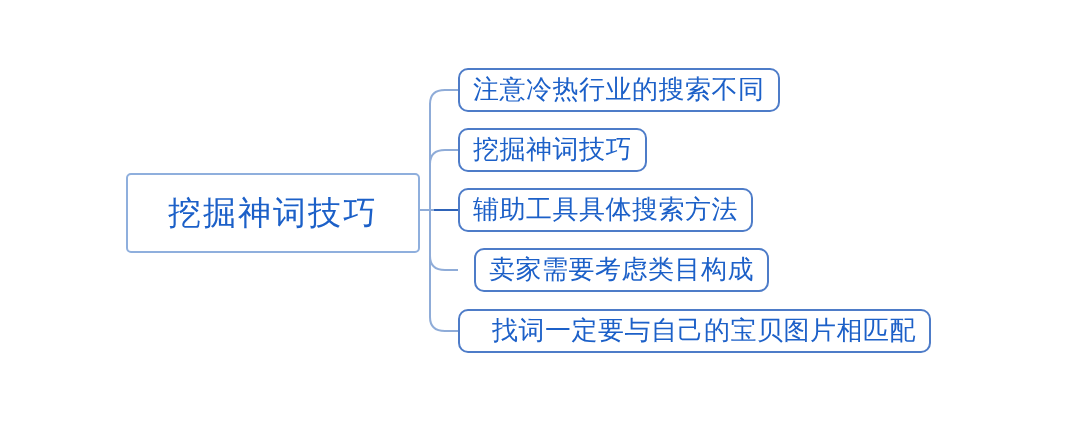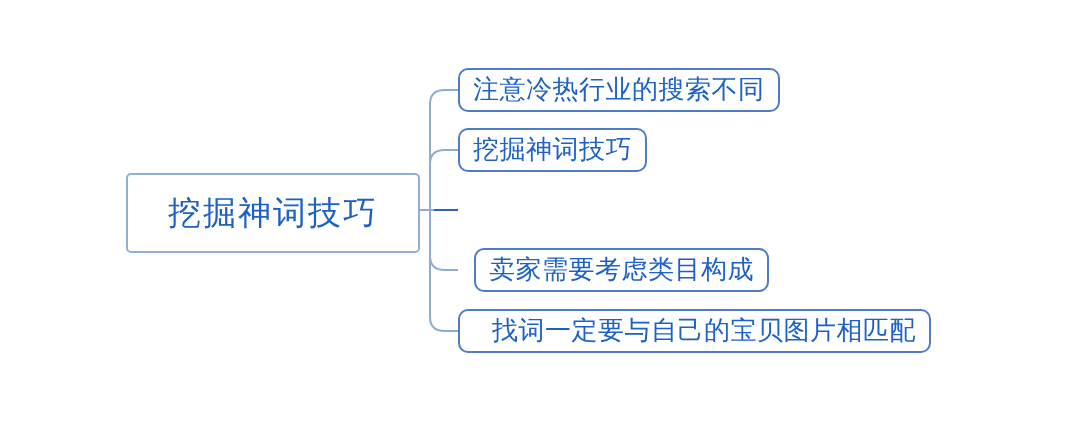--- a/index.html
+++ b/index.html
@@ -75,18 +75,19 @@
 
     <path d="M434,210 H458" fill="none" stroke="#2e63b8" stroke-width="2"></path>
   </svg>
 
   <div class="node root-node">挖掘神词技巧</div>
 
   <div class="node child-node child-1">注意冷热行业的搜索不同</div>
 
   <div class="node child-node child-2">挖掘神词技巧</div>
 
+  <div class="node child-node child-3">辅助工具具体搜索方法</div>
 
   <div class="node child-node child-4">卖家需要考虑类目构成</div>
 
   <div class="node child-node child-5">找词一定要与自己的宝贝图片相匹配</div>
 
 </div>
 
 </body></html>

